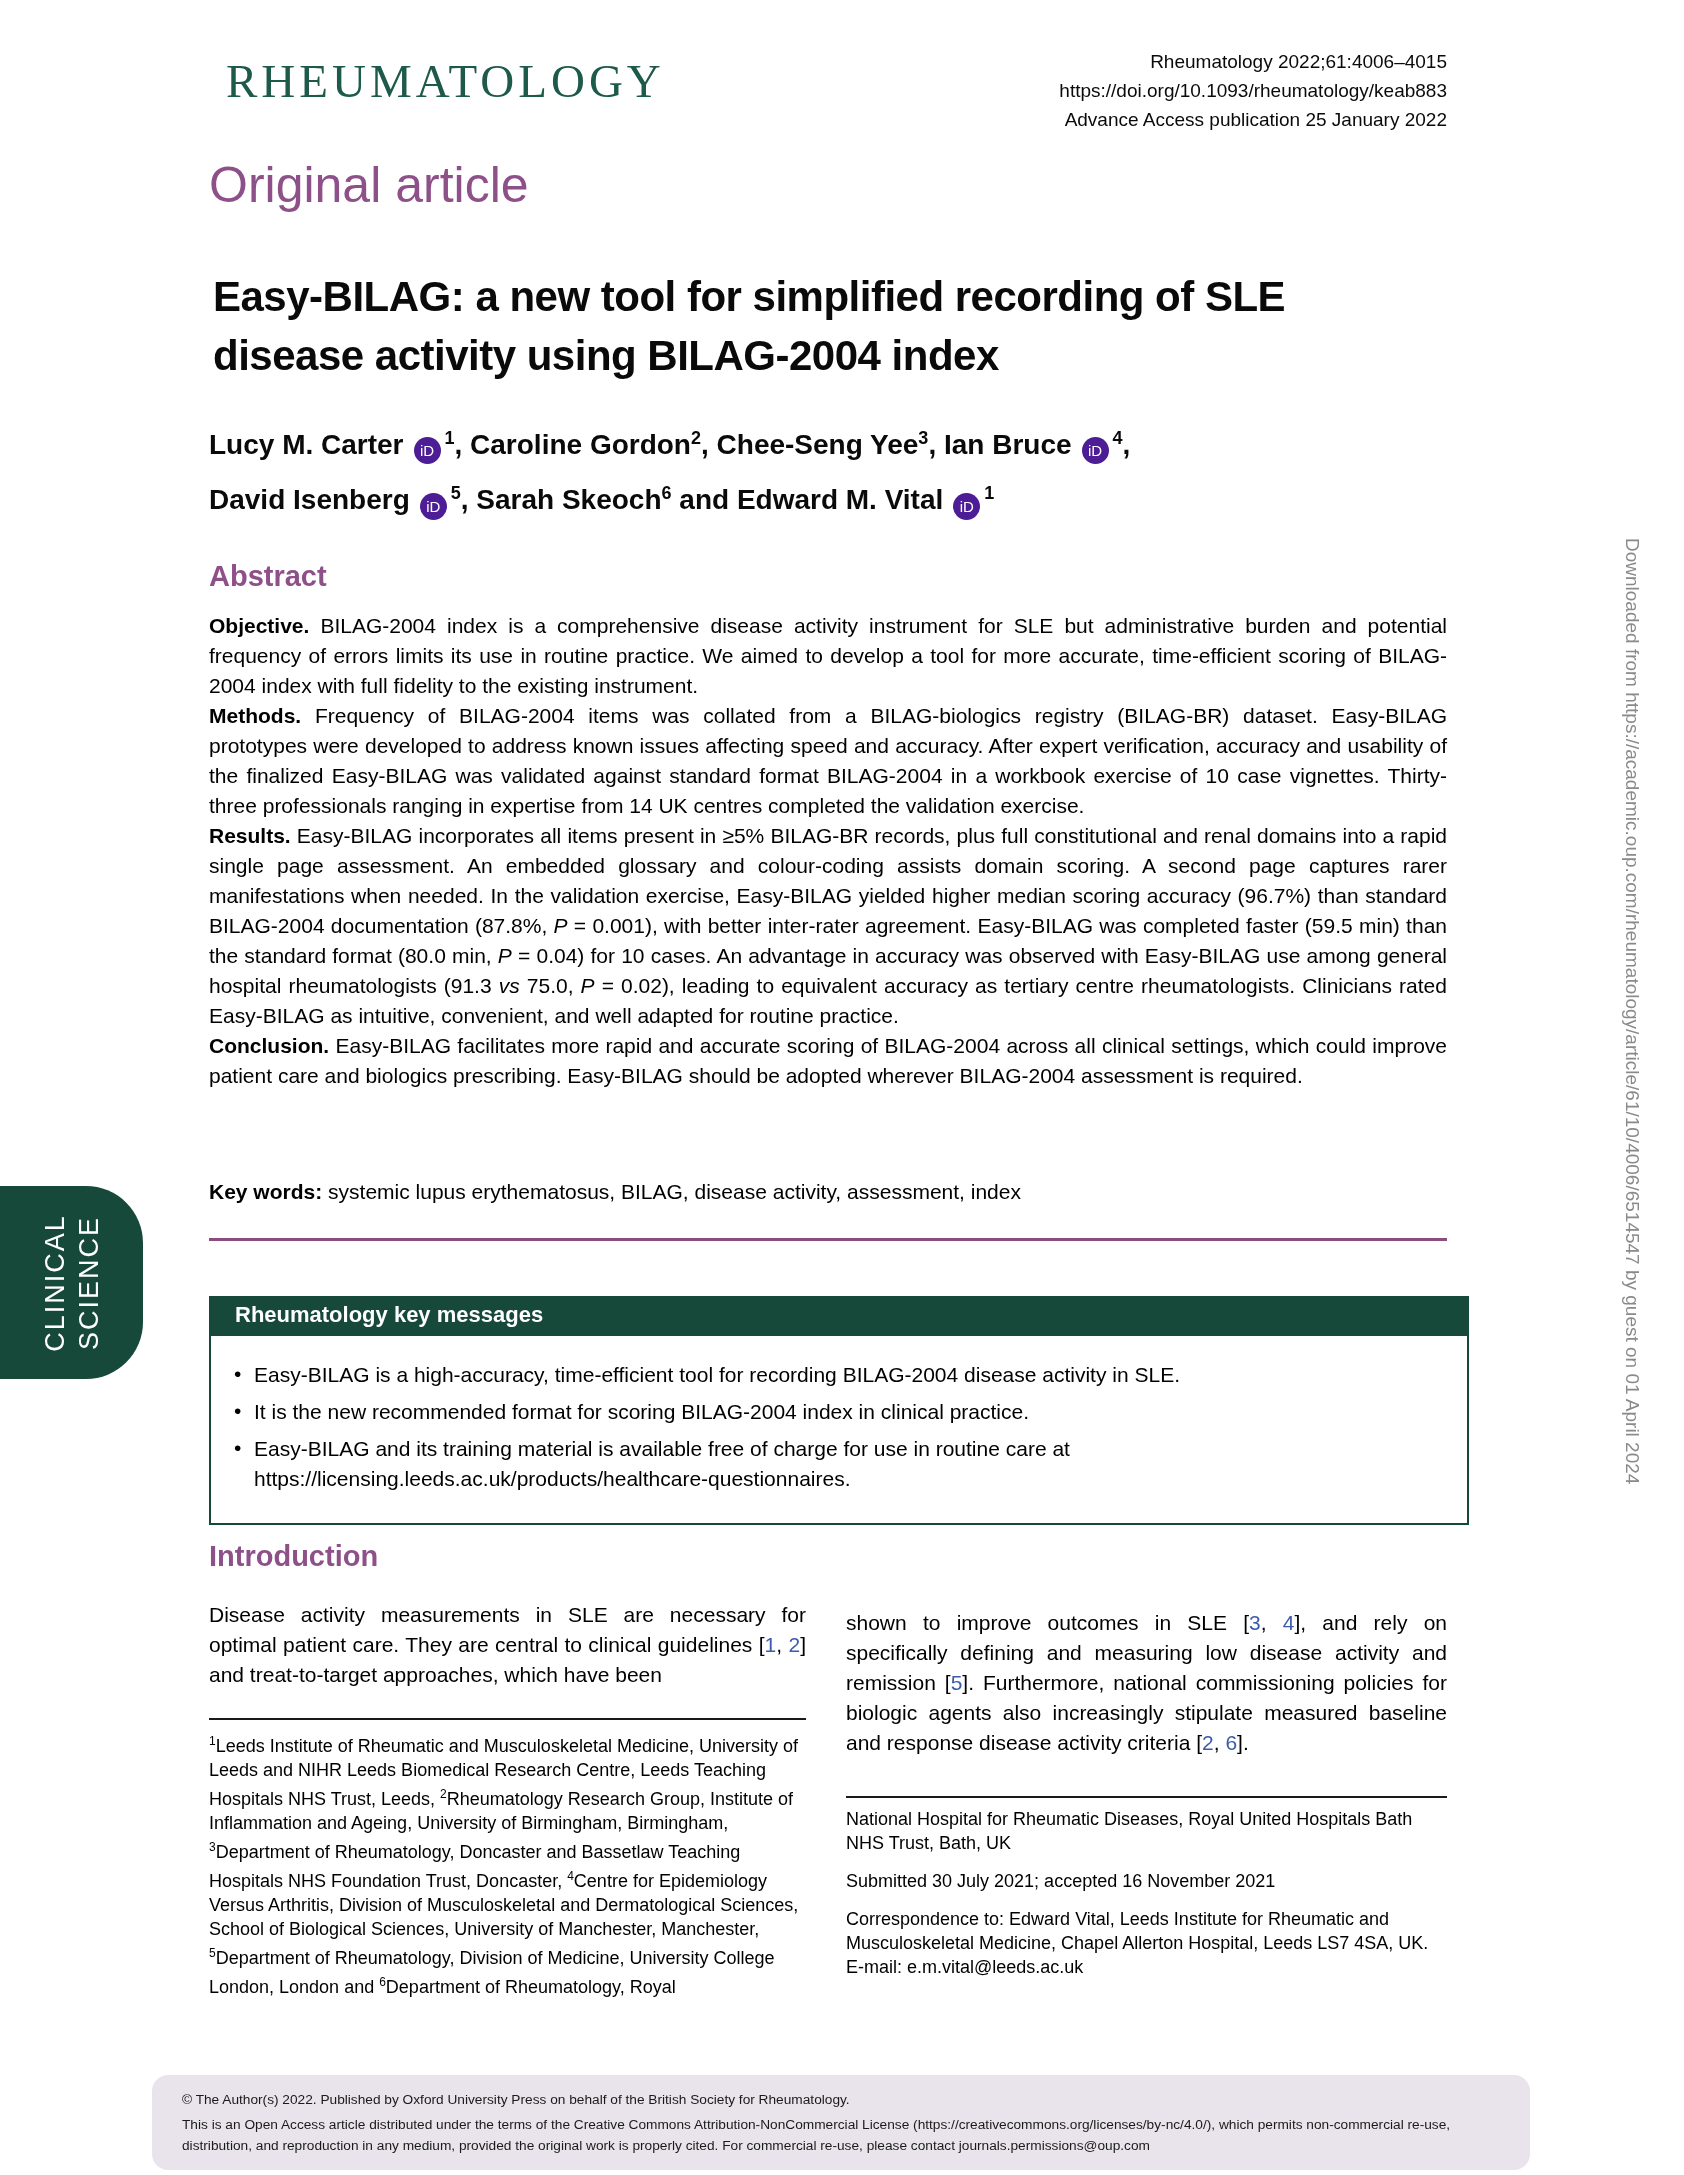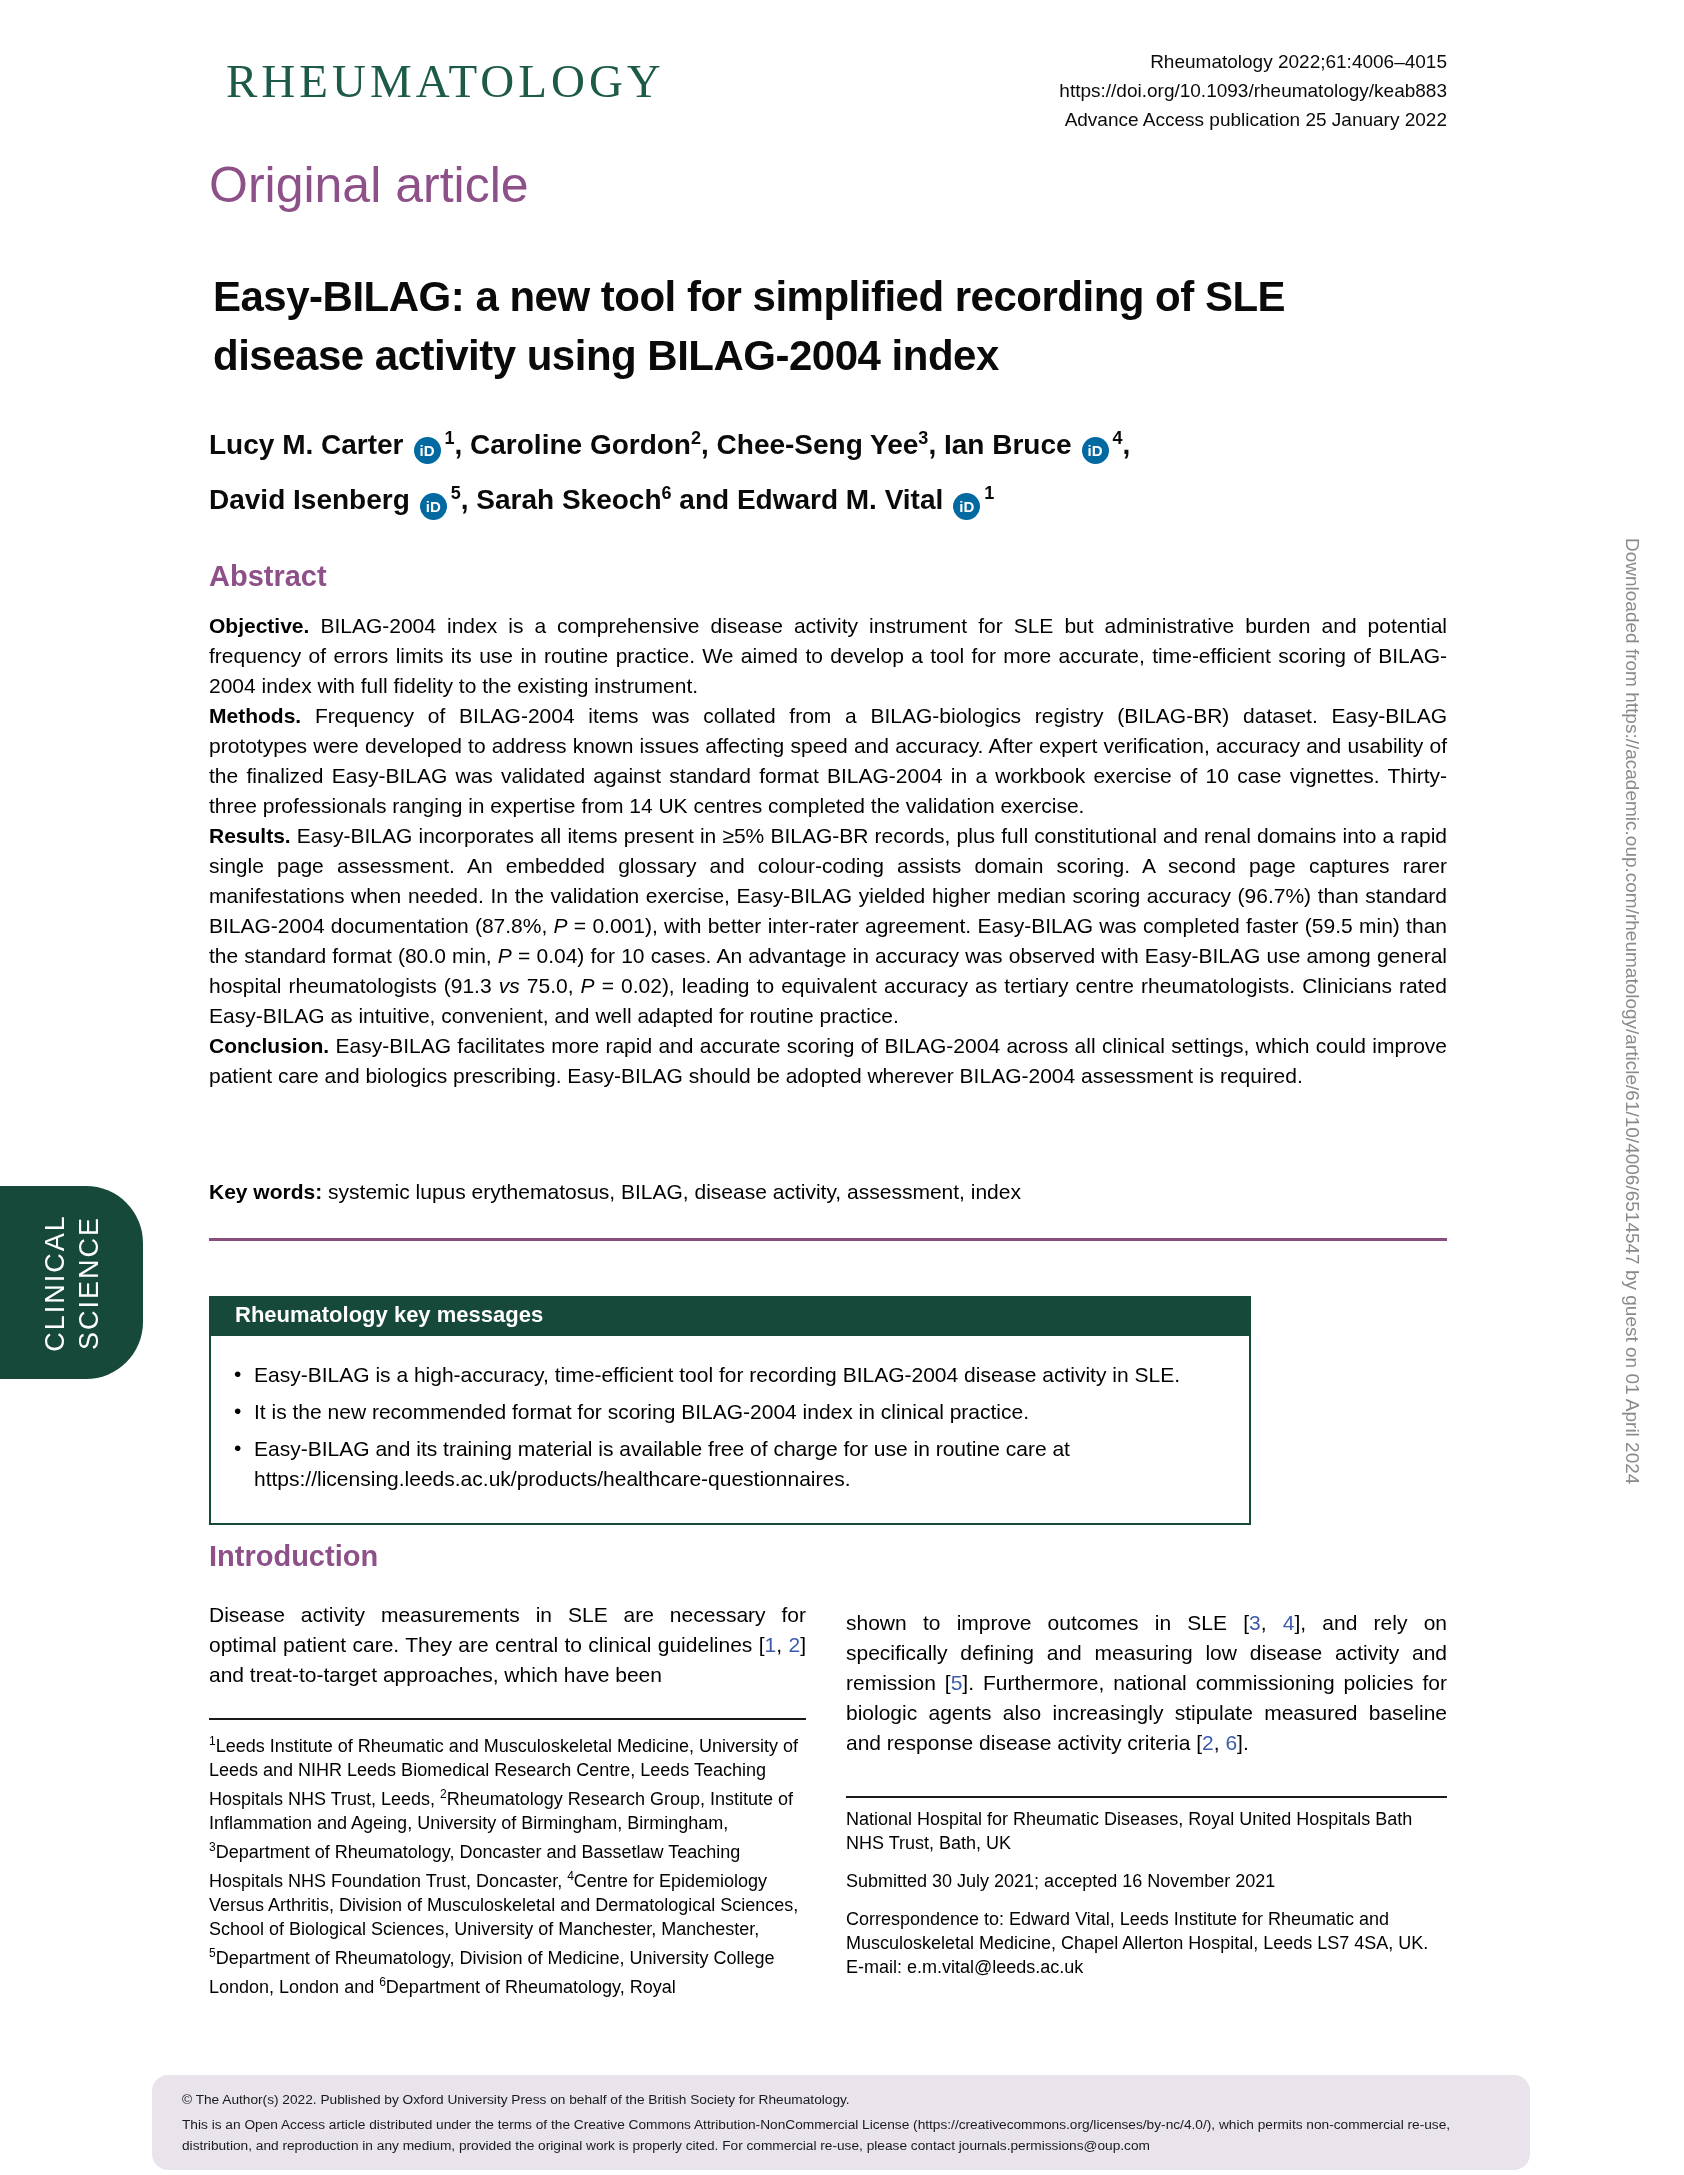--- a/index.html
+++ b/index.html
@@ -29,21 +29,21 @@
     position:absolute; left:209px; top:263px; width:1129px;
     font-size:42px; line-height:59px; font-weight:700; letter-spacing:-0.5px; color:#0a0a0a;
   }
   .authors {
     position:absolute; left:209px; top:414px; width:1247px;
     font-size:28px; font-weight:700; line-height:48px; color:#0a0a0a;
   }
   .authors sup { font-size:18px; }
   .orcid {
     display:inline-block; width:27px; height:27px; border-radius:50%;
-    background:#0369a1; color:#fff; font-size:15px; font-weight:700;
+    background:#4c1d95; color:#fff; font-size:15px; font-weight:400;
     text-align:center; line-height:27px; margin:0 4px 0 10px; vertical-align:-2px;
   }
 
   
   .abstract-heading {
     position:absolute; left:209px; top:560px;
     font-size:29px; font-weight:700; color:#8e5089;
   }
   .abstract-body {
     position:absolute; left:209px; top:611px; width:1238px;
@@ -63,21 +63,21 @@
   }
   .side-tab-text {
     position:absolute; top:50%; left:50%;
     transform:translate(-50%,-50%) rotate(-90deg);
     color:#ffffff; font-size:27px; letter-spacing:2px; line-height:34px;
     text-align:center; white-space:nowrap;
   }
 
   
   .key-messages {
-    position:absolute; left:209px; top:1296px; width:1042px;
+    position:absolute; left:209px; top:1296px; width:1260px;
     border:2px solid #17493b; box-sizing:border-box; background:#fff;
   }
   .key-messages-header {
     background:#17493b; color:#fff; font-size:22px; font-weight:700;
     padding:4px 0 8px 24px;
   }
   .key-messages-body { padding:24px 26px 22px 16px; font-size:21px; line-height:30px; }
   .key-messages-body ul { list-style:none; margin:0; padding:0; }
   .key-messages-body li { position:relative; padding-left:27px; margin-bottom:7px; }
   .key-messages-body li::before { content:"\2022"; position:absolute; left:7px; top:-1px; }

